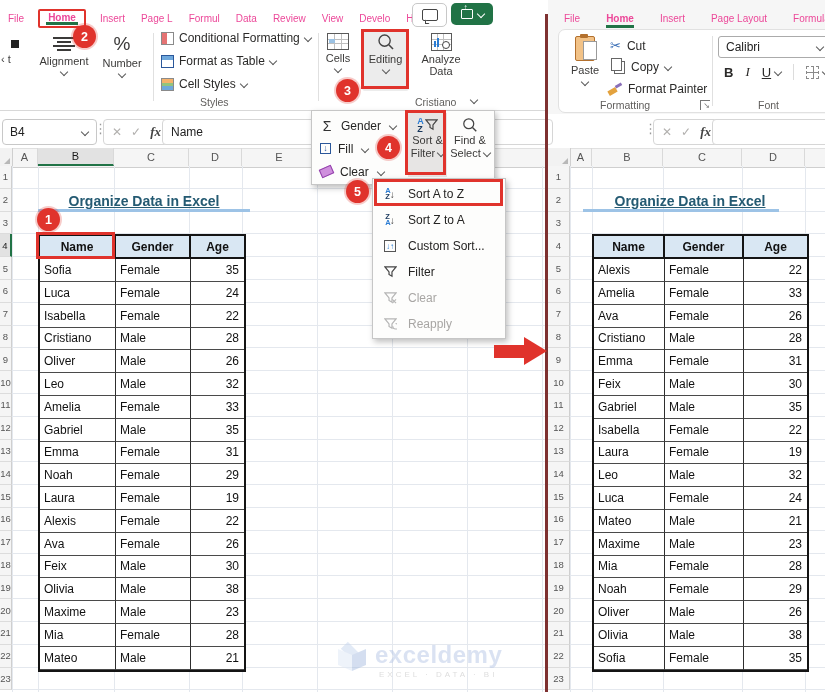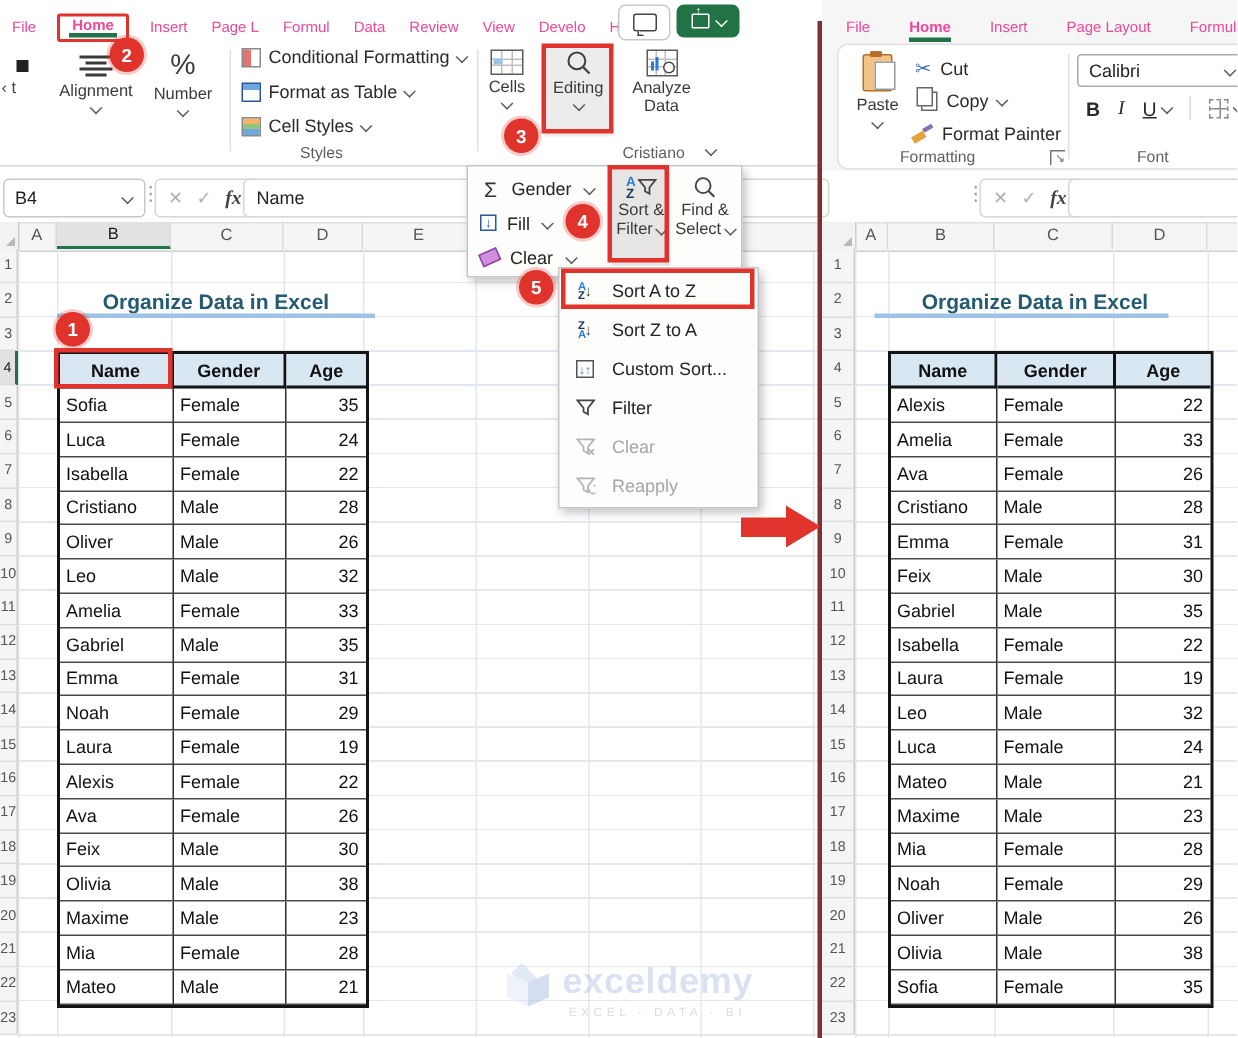--- a/index.html
+++ b/index.html
@@ -41,21 +41,21 @@
   .corner{position:absolute;top:148px;height:18px;background:#f2f2f2;border-right:1px solid #cfcfcf;border-bottom:1px solid #cfcfcf;}
   .corner::after{content:'';position:absolute;right:2px;bottom:2px;border-left:6px solid transparent;border-bottom:6px solid #b8b8b8;}
   .colh{position:absolute;top:148px;height:18px;font-size:11px;color:#555;display:flex;align-items:center;justify-content:center;border-right:1px solid #d9d9d9;box-sizing:border-box;}
   .colh.sel{background:#e2e2e2;border-bottom:2.5px solid var(--green);color:#1a1a1a;}
   .rowh{position:absolute;background:#f5f5f5;border-right:1px solid #cfcfcf;border-bottom:1px solid #dcdcdc;font-size:9.5px;color:#555;display:flex;align-items:center;justify-content:center;box-sizing:border-box;}
   .rowh.selr{background:#e2e2e2;border-right:2.5px solid var(--green);color:#1a1a1a;}
   .vline{position:absolute;width:1px;background:var(--grid);}
   .hgrid{position:absolute;top:166px;height:526px;background:repeating-linear-gradient(to bottom,transparent 0,transparent 21.8px,var(--grid) 21.8px,var(--grid) 22.8px);}
   
   .sheettitle{position:absolute;top:190px;height:21px;display:flex;align-items:center;justify-content:center;
-              font-weight:bold;font-size:14px;color:var(--title);}
+              font-weight:bold;font-size:14px;color:var(--title);text-decoration:underline;}
   .titleline{position:absolute;top:209px;height:2.5px;background:#9dc3e6;}
   .xl-table{position:absolute;top:234.4px;display:grid;grid-auto-rows:22.8px;background:#fff;border:2px solid #141414;z-index:3;}
   .xl-table > div{box-sizing:border-box;border-right:1px solid #2e2e2e;border-bottom:1px solid #4a4a4a;display:flex;align-items:center;font-size:12px;color:#111;padding-left:4px;}
   .xl-table > div:nth-child(3n){border-right:none;}
   .xl-table .th{background:var(--hdrfill);font-weight:bold;justify-content:center;padding-left:0;border-bottom:2px solid #141414;border-right:2px solid #141414;}
   .xl-table .th:nth-child(3n){border-right:none;}
   .xl-table .num{justify-content:flex-end;padding-right:5px;padding-left:0;}
   #ltable{left:38px;grid-template-columns:76px 75px 53px;}
   #rtable{left:592px;grid-template-columns:71px 79px 63px;}
   

